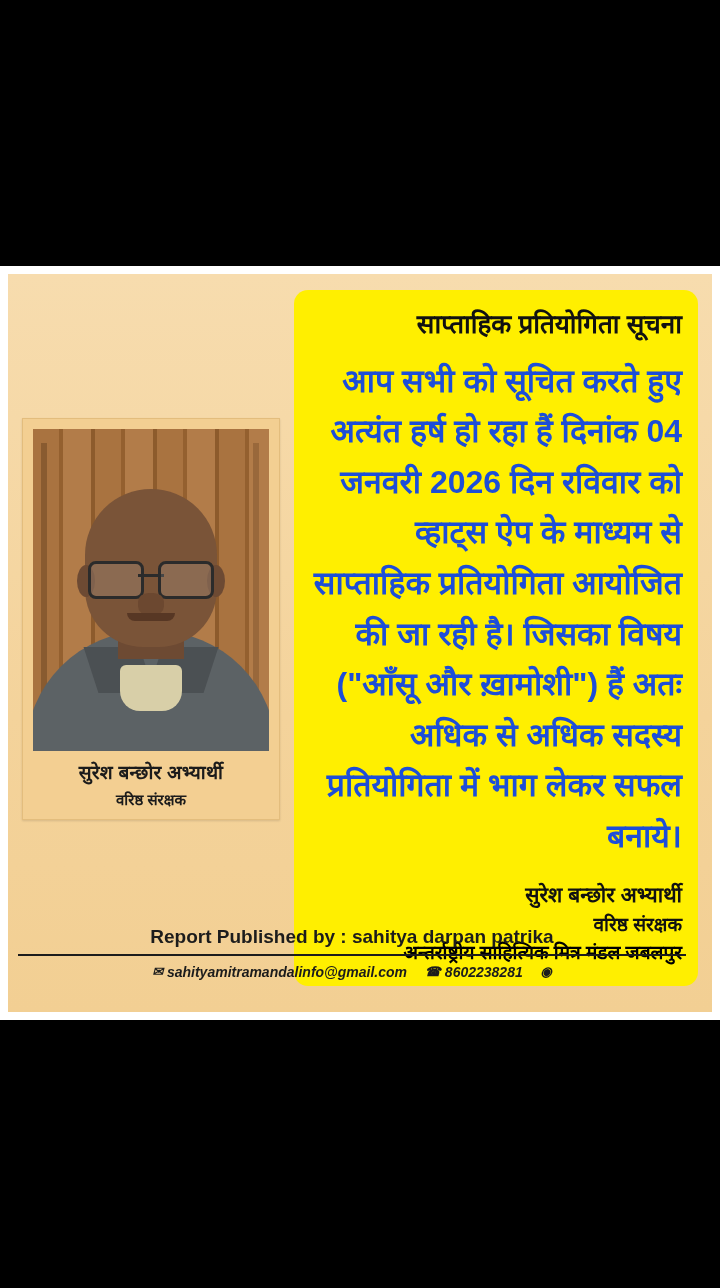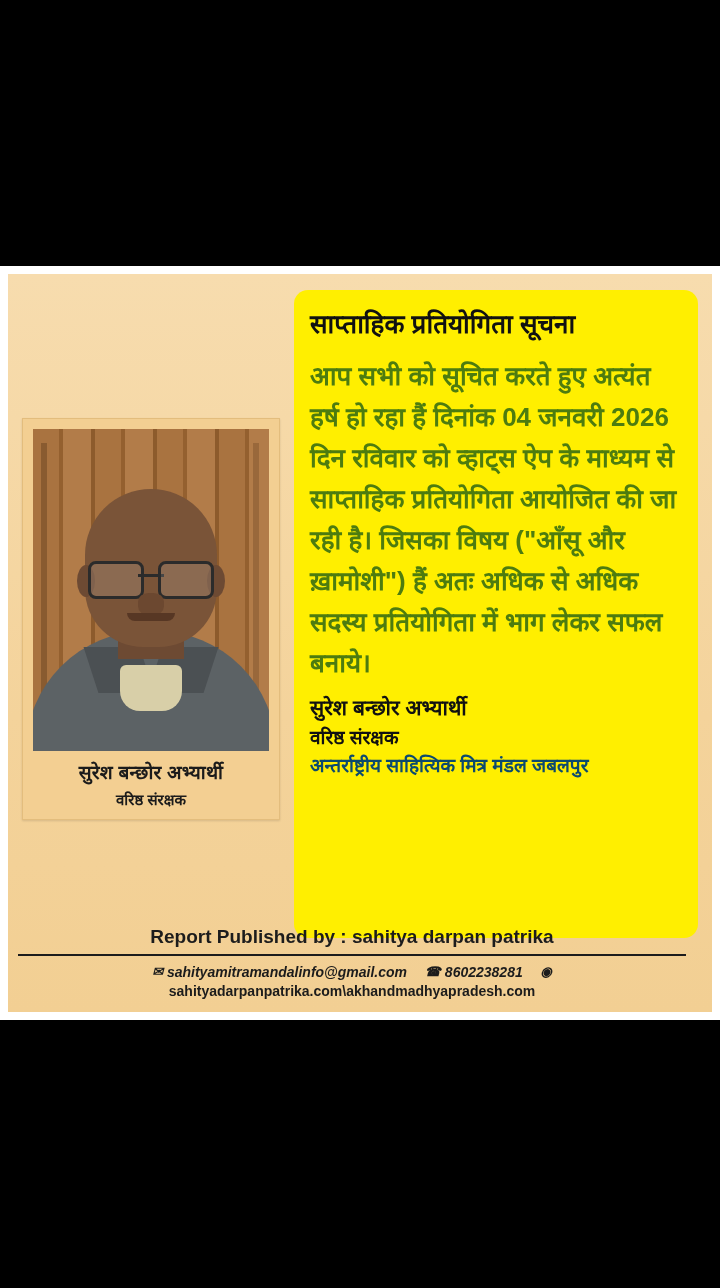--- a/index.html
+++ b/index.html
@@ -207,53 +207,53 @@
     font-weight: 700;
     color: #1b1b1b;
   }
   
   .notice {
     flex: 1 1 auto;
     background: #ffef00;
     border-radius: 14px;
     padding: 18px 16px 18px 16px;
     box-sizing: border-box;
-    text-align: left;
+    text-align: right;
     min-height: 648px;
   }
   .notice-title {
     font-size: 26px;
     font-weight: 700;
     color: #111111;
     margin-bottom: 14px;
     line-height: 1.3;
   }
   .notice-body {
-    font-size: 26px;
-    font-weight: 700;
-    color: #4d7c0f;
+    font-size: 32px;
+    font-weight: 700;
+    color: #1d4ed8;
     line-height: 1.58;
-    margin-bottom: 8px;
+    margin-bottom: 18px;
   }
   .notice-sign-name {
     font-size: 21px;
     font-weight: 700;
     color: #111111;
     line-height: 1.5;
   }
   .notice-sign-role {
     font-size: 19px;
     font-weight: 700;
     color: #111111;
     line-height: 1.5;
   }
   .notice-sign-org {
     font-size: 19px;
     font-weight: 700;
-    color: #0c4a6e;
+    color: #000000;
     line-height: 1.5;
   }
   
   .footer {
     position: absolute;
     left: 0;
     right: 16px;
     bottom: 0;
     height: 92px;
     text-align: center;
@@ -345,19 +345,18 @@
         <div class="footer-rule"></div>
         <div class="footer-contact">
           <span class="ficon">✉</span>
           <span>sahityamitramandalinfo@gmail.com</span>
           <span class="sep"></span>
           <span class="ficon">☎</span>
           <span>8602238281</span>
           <span class="sep"></span>
           <span class="ficon">◉</span>
         </div>
-        <div class="footer-url">sahityadarpanpatrika.com\akhandmadhyapradesh.com</div>
       </div>
 
     </div>
   </div>
 
 </div>
 
 </body></html>

